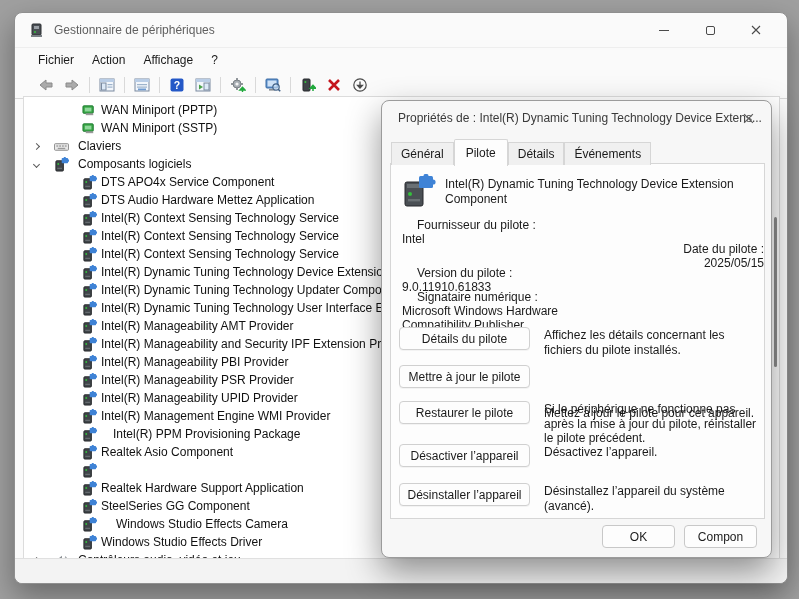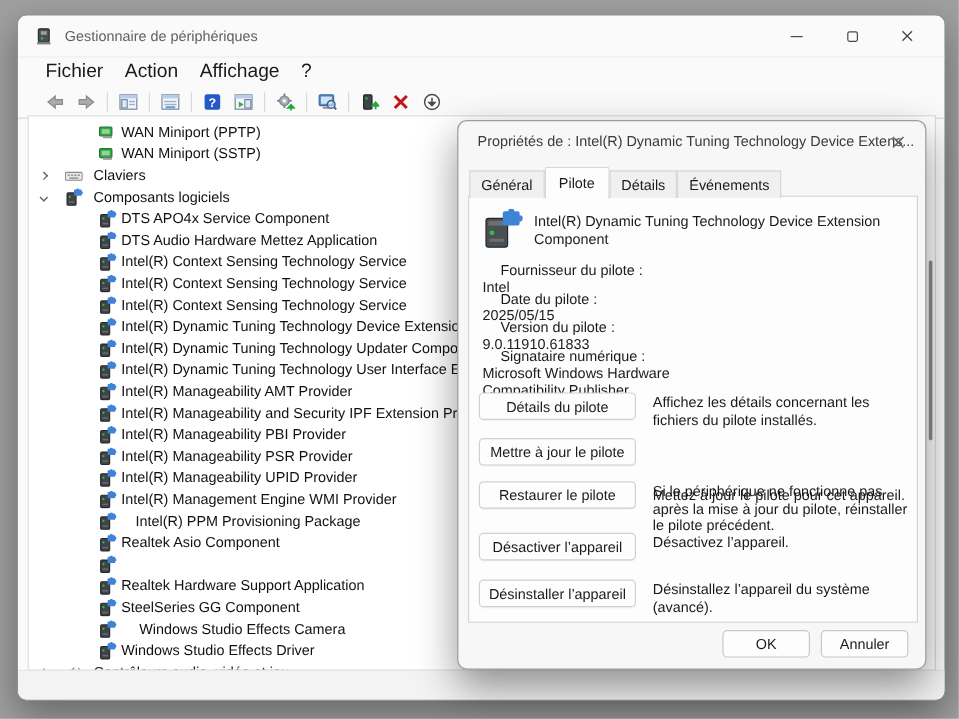--- a/index.html
+++ b/index.html
@@ -13,21 +13,21 @@
   #titlebar { position:absolute; left:0; top:0; right:0; height:34px; display:flex; align-items:center; }
   #app-icon { margin-left:14px; width:16px; height:16px; }
   #window-title { margin-left:9px; font-size:12px; color:#5f5f5f; }
   #win-controls { position:absolute; right:8px; top:0; height:34px; display:flex; }
   .winbtn { width:46px; height:34px; display:flex; align-items:center; justify-content:center; }
   .min-glyph { width:10px; height:1px; background:#4a4a4a; }
   .max-glyph { width:9px; height:9px; border:1px solid #4a4a4a; border-radius:2px; }
 
   #menubar { position:absolute; left:0; top:34px; right:0; height:24px; display:flex; align-items:center;
     padding-left:14px; border-top:1px solid #eeeeee; }
-  .menu-item { font-size:16px; color:#1a1a1a; padding:3px 9px; border-radius:4px; }
+  .menu-item { font-size:12px; color:#1a1a1a; padding:3px 9px; border-radius:4px; }
 
   #toolbar { position:absolute; left:0; top:58px; right:0; height:28px; display:flex; align-items:center;
     padding-left:18px; border-bottom:1px solid #d9d9d9; }
   .tbtn { width:26px; height:22px; display:flex; align-items:center; justify-content:center; }
   .tsep { width:1px; height:16px; background:#d9d9d9; margin:0 4px; }
 
   
   #tree-panel { position:absolute; left:8px; top:83px; width:757px; height:463px;
     background:#ffffff; border:1px solid #dcdcdc; overflow:hidden; }
   .trow { position:absolute; left:0; width:100%; height:18px; display:flex; align-items:center;
@@ -620,33 +620,33 @@
       <rect x="6" y="25" width="12" height="2.4" fill="#6a7074"></rect>
       <g fill="#3f83d6">
         <rect x="17" y="2" width="14" height="12" rx="1.5"></rect>
         <circle cx="24" cy="2.4" r="2.6"></circle>
         <circle cx="31" cy="8" r="2.6"></circle>
       </g>
     </svg>
     <div id="device-name">Intel(R) Dynamic Tuning Technology Device Extension Component</div>
     <div id="fields-container">
         <div class="field-row" style="top: 54px;"><span class="field-label">Fournisseur du pilote :</span><span class="field-value">Intel</span></div>
-        <div class="field-row" style="top: 78px;"><span class="field-label">Date du pilote :</span><span class="field-value">2025/05/15</span></div>
+        <div class="field-row" style="top: 78px; text-align: right;"><span class="field-label">Date du pilote :</span><span class="field-value">2025/05/15</span></div>
         <div class="field-row" style="top: 102px;"><span class="field-label">Version du pilote :</span><span class="field-value">9.0.11910.61833</span></div>
         <div class="field-row" style="top: 126px;"><span class="field-label">Signataire numérique :</span><span class="field-value">Microsoft Windows Hardware Compatibility Publisher</span></div>
       </div>
     <div id="actions-container">
         <button class="act-btn" style="top: 163px;">Détails du pilote</button>
         <div class="act-desc" style="top: 164px;">Affichez les détails concernant les fichiers du pilote installés.</div>
         <button class="act-btn" style="top: 201px;">Mettre à jour le pilote</button>
         <div class="act-desc" style="top: 202px; margin-top: 40px;">Mettez à jour le pilote pour cet appareil.</div>
         <button class="act-btn" style="top: 237px;">Restaurer le pilote</button>
         <div class="act-desc" style="top: 238px;">Si le périphérique ne fonctionne pas après la mise à jour du pilote, réinstaller le pilote précédent.</div>
         <button class="act-btn" style="top: 280px;">Désactiver l’appareil</button>
         <div class="act-desc" style="top: 281px;">Désactivez l’appareil.</div>
         <button class="act-btn" style="top: 319px;">Désinstaller l’appareil</button>
         <div class="act-desc" style="top: 320px;">Désinstallez l’appareil du système (avancé).</div>
       </div>
   </div>
 
   <button class="dlg-footer-btn" id="ok-button">OK</button>
-  <button class="dlg-footer-btn" id="cancel-button">Annuler</button>
+  <button class="dlg-footer-btn" id="cancel-button">Compon</button>
 </div>
 
 </body></html>

